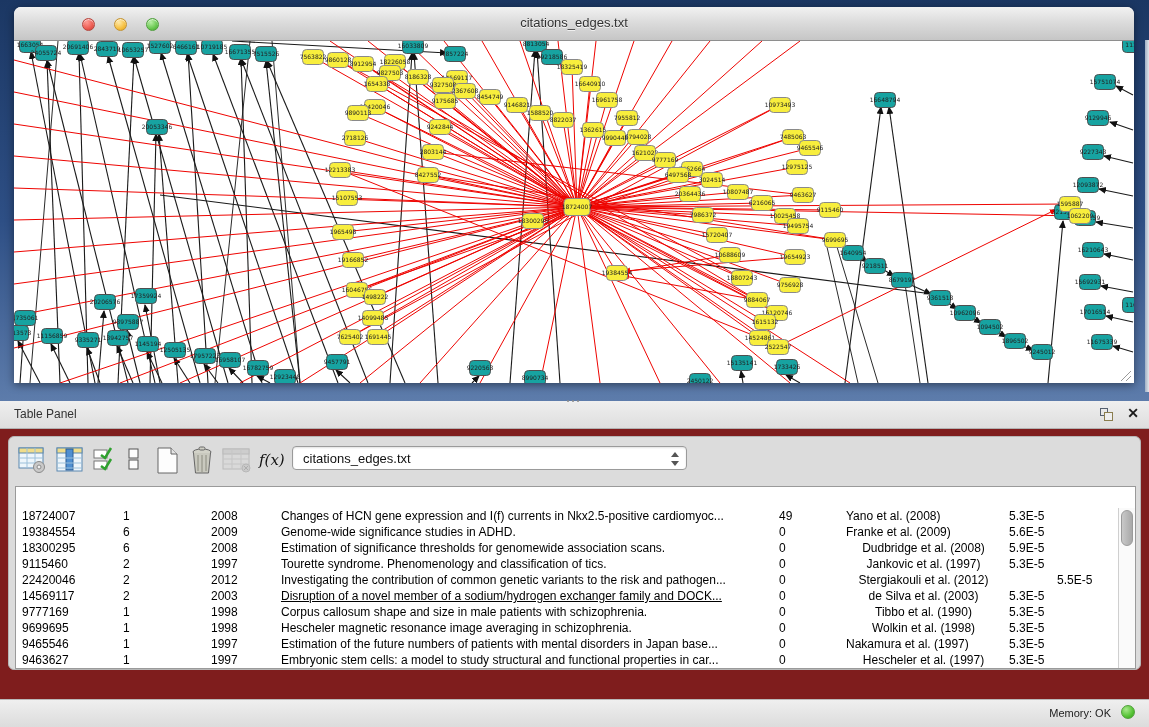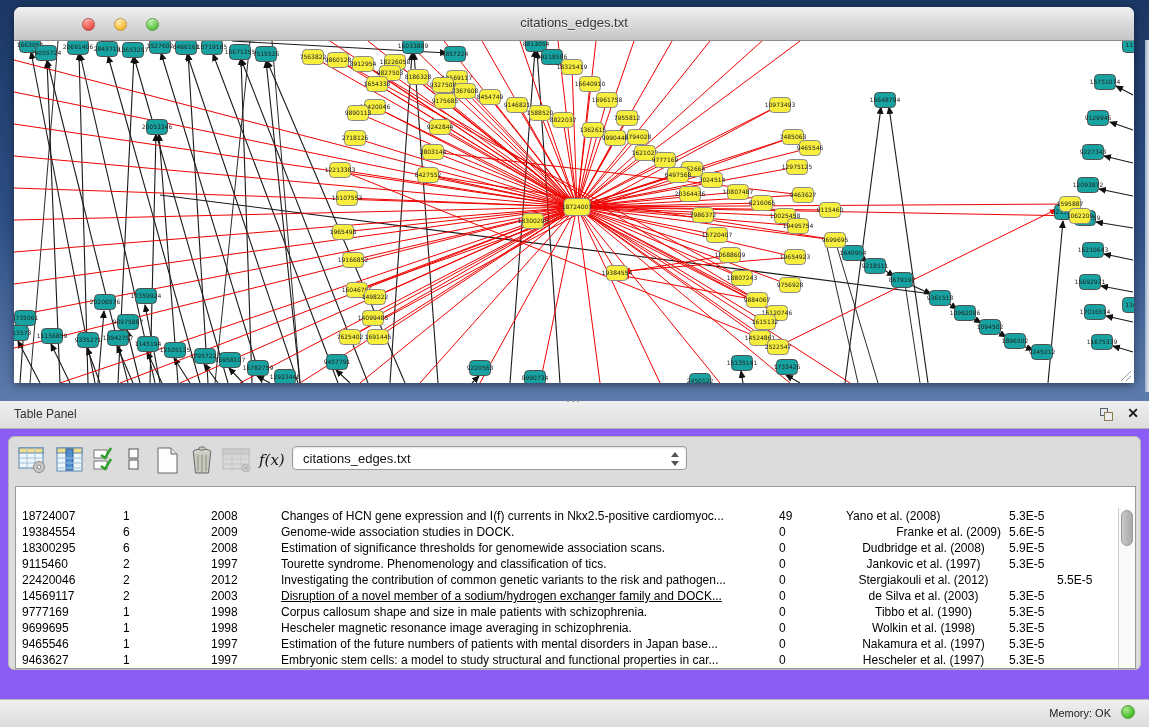--- a/index.html
+++ b/index.html
@@ -22,21 +22,21 @@
     text-shadow:0 1px 0 rgba(255,255,255,.8); }
   #net { position:absolute; left:0; top:34px; width:1120px; height:342px; background:#fff; display:block; }
   #net text { font-family:"DejaVu Sans",sans-serif; font-size:6px; fill:#222; text-anchor:middle; }
   #net line.re { stroke:#ee0400; stroke-width:1; }
   #net line.be { stroke:#1a1a1a; stroke-width:1.1; }
   #net line.bl { stroke:#2a2a2a; stroke-width:1; }
   #net line.grip { stroke:#9a9a9a; stroke-width:1; }
   .right-strip { position:absolute; right:0; top:40px; width:4px; height:352px; background:linear-gradient(90deg,#9fb0c6,#e3e6ea); }
 
   
-  .table-panel { position:absolute; left:0; top:401px; width:1149px; height:298px; background:#8b5cf6; }
+  .table-panel { position:absolute; left:0; top:401px; width:1149px; height:298px; background:#7f1d1d; }
   .panel-header { position:absolute; left:0; top:0; width:100%; height:28px;
     background:linear-gradient(180deg,#efefef,#dedede); border-bottom:1px solid #b2b2b2; }
   .panel-title { position:absolute; left:14px; top:6px; font-size:12px; color:#333; }
   .float-btn { position:absolute; right:34px; top:7px; width:15px; height:14px; cursor:pointer; }
   .float-btn .sq1 { position:absolute; left:0; top:0; width:8px; height:8px; border:1px solid #56606e; background:transparent; }
   .float-btn .sq2 { position:absolute; left:4px; top:4px; width:9px; height:9px; border:1px solid #8a7d4e; background:#eee; }
   .close-btn { position:absolute; right:10px; top:4px; font-size:14px; font-weight:bold; color:#1a1a1a; cursor:pointer; }
   .inner-panel { position:absolute; left:8px; top:35px; width:1133px; height:234px;
     background:#dcdcdc; border:1px solid #b6b6b6; border-radius:6px; }
 
@@ -634,23 +634,23 @@
               <div class="td" style="width: 75px; padding-left: 13px;">2008</div>
               <div class="td" style="width: 498px; padding-left: 8px;">Changes of HCN gene expression and I(f) currents in Nkx2.5-positive cardiomyoc...</div>
               <div class="td" style="width: 75px; padding-left: 8px;">49</div>
               <div class="td" style="width: 155px; text-align: left;">Yano et al. (2008)</div>
               <div class="td" style="width: 95px; padding-left: 8px;">5.3E-5</div>
             </div>
             <div class="tr">
               <div class="td" style="width: 86px; padding-left: 6px;">19384554</div>
               <div class="td" style="width: 96px; padding-left: 21px;">6</div>
               <div class="td" style="width: 75px; padding-left: 13px;">2009</div>
-              <div class="td" style="width: 498px; padding-left: 8px;">Genome-wide association studies in DOCK.</div>
-              <div class="td" style="width: 75px; padding-left: 8px;">0</div>
-              <div class="td" style="width: 155px; text-align: right;">Franke et al. (2009)</div>
+              <div class="td" style="width: 498px; padding-left: 8px;">Genome-wide significance studies in ADHD.</div>
+              <div class="td" style="width: 75px; padding-left: 8px;">0</div>
+              <div class="td" style="width: 155px; text-align: left;">Franke et al. (2009)</div>
               <div class="td" style="width: 95px; padding-left: 8px;">5.6E-5</div>
             </div>
             <div class="tr">
               <div class="td" style="width: 86px; padding-left: 6px;">18300295</div>
               <div class="td" style="width: 96px; padding-left: 21px;">6</div>
               <div class="td" style="width: 75px; padding-left: 13px;">2008</div>
               <div class="td" style="width: 498px; padding-left: 8px;">Estimation of significance thresholds for genomewide association scans.</div>
               <div class="td" style="width: 75px; padding-left: 8px;">0</div>
               <div class="td" style="width: 155px; text-align: center;">Dudbridge et al. (2008)</div>
               <div class="td" style="width: 95px; padding-left: 8px;">5.9E-5</div>
@@ -699,21 +699,21 @@
               <div class="td" style="width: 75px; padding-left: 8px;">0</div>
               <div class="td" style="width: 155px; text-align: center;">Wolkin et al. (1998)</div>
               <div class="td" style="width: 95px; padding-left: 8px;">5.3E-5</div>
             </div>
             <div class="tr">
               <div class="td" style="width: 86px; padding-left: 6px;">9465546</div>
               <div class="td" style="width: 96px; padding-left: 21px;">1</div>
               <div class="td" style="width: 75px; padding-left: 13px;">1997</div>
               <div class="td" style="width: 498px; padding-left: 8px;">Estimation of the future numbers of patients with mental disorders in Japan base...</div>
               <div class="td" style="width: 75px; padding-left: 8px;">0</div>
-              <div class="td" style="width: 155px; text-align: center;">Nakamura et al. (1997)</div>
+              <div class="td" style="width: 155px; ">Nakamura et al. (1997)</div>
               <div class="td" style="width: 95px; padding-left: 8px;">5.3E-5</div>
             </div>
             <div class="tr">
               <div class="td" style="width: 86px; padding-left: 6px;">9463627</div>
               <div class="td" style="width: 96px; padding-left: 21px;">1</div>
               <div class="td" style="width: 75px; padding-left: 13px;">1997</div>
               <div class="td" style="width: 498px; padding-left: 8px;">Embryonic stem cells: a model to study structural and functional properties in car...</div>
               <div class="td" style="width: 75px; padding-left: 8px;">0</div>
               <div class="td" style="width: 155px; text-align: center;">Hescheler et al. (1997)</div>
               <div class="td" style="width: 95px; padding-left: 8px;">5.3E-5</div>

